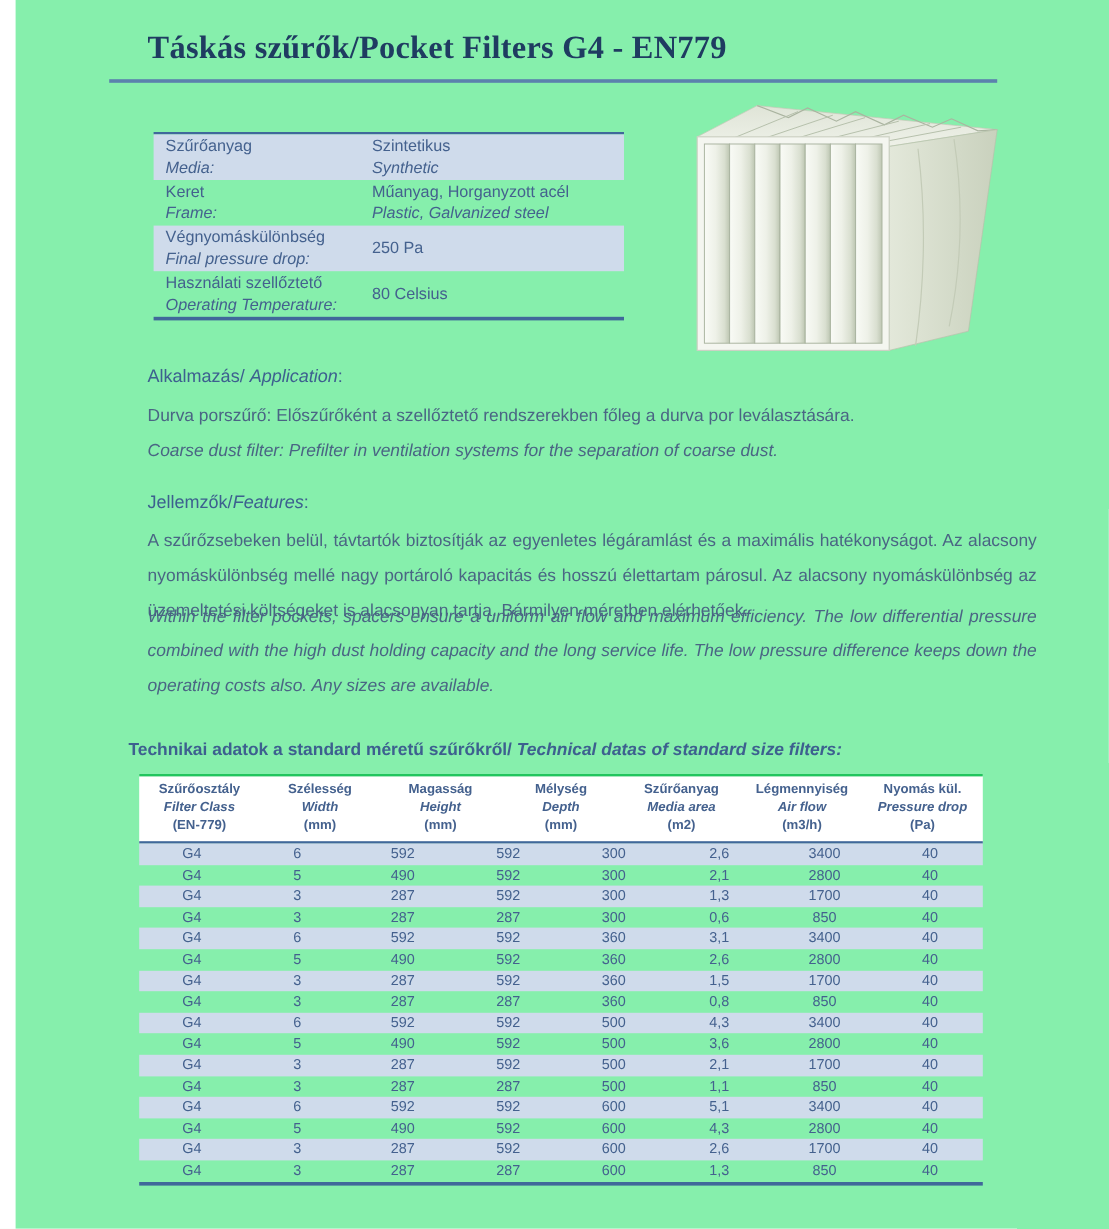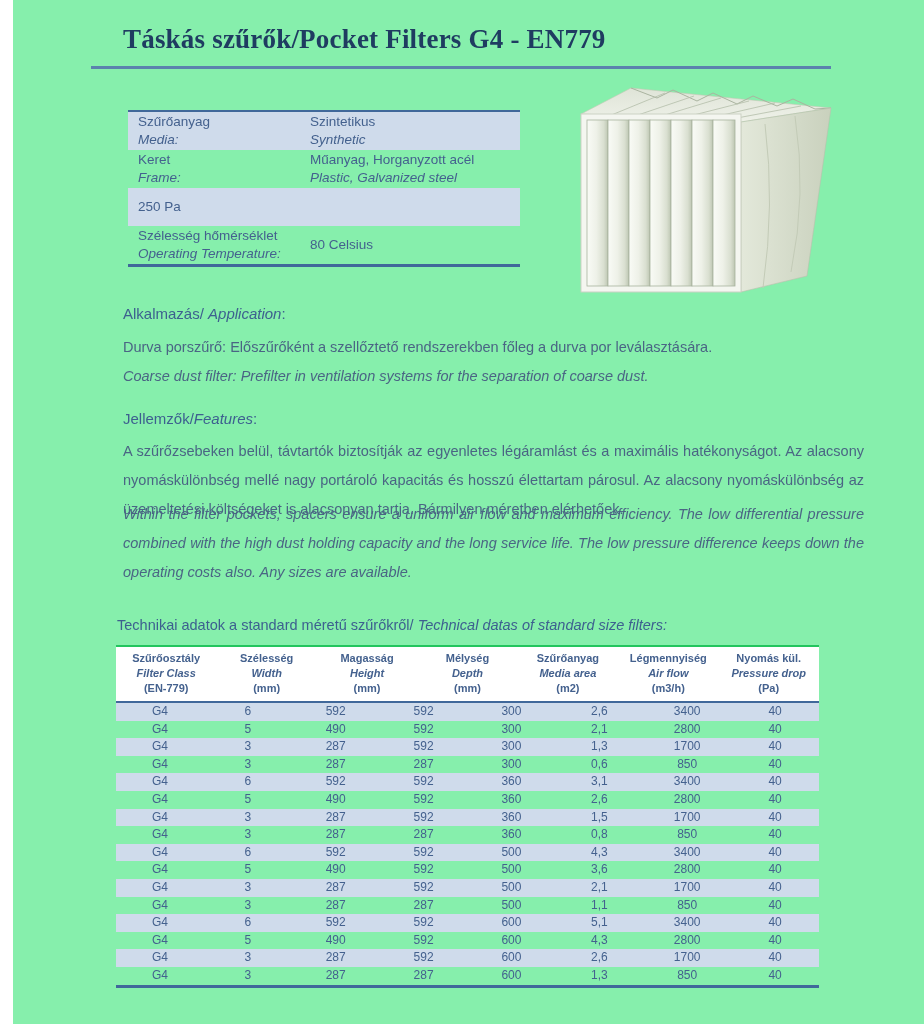--- a/index.html
+++ b/index.html
@@ -21,21 +21,21 @@
   .spec-cell.value{flex:1;}
   .spec-cell.value.single{display:flex;align-items:center;}
   .en{font-style:italic;}
   
   .figure{position:absolute;left:556px;top:84px;width:292px;height:222px;}
   
   .h2{position:absolute;left:110px;margin:0;font-size:15px;font-weight:normal;color:#3d608f;white-space:nowrap;}
   .para{position:absolute;left:110px;width:741px;margin:0;color:#4a6584;font-size:14.5px;line-height:20px;}
   .para.just{text-align:justify;line-height:29px;}
   
-  .tech-head{position:absolute;left:104px;top:617px;margin:0;font-size:14.5px;font-weight:normal;color:#3d608f;white-space:nowrap;}
+  .tech-head{position:absolute;left:94px;top:617px;margin:0;font-size:14.5px;font-weight:bold;color:#3d608f;white-space:nowrap;}
   .tech{position:absolute;left:103px;top:645px;width:703px;color:#44618e;
         border-bottom:3px solid #40689a;}
   .tech-header{display:flex;border-top:2px solid #22c55e;border-bottom:2px solid #40689a;
                padding:4px 0 5px 0;font-size:11px;font-weight:bold;background:#ffffff;}
   .th{flex:1;text-align:center;line-height:15px;}
   .th .unit{font-style:normal;}
   .tr{display:flex;height:17.6px;line-height:17.6px;font-size:12px;text-align:center;}
   .tr.shaded{background:#cfdbeb;}
   .td{flex:1;overflow:hidden;}
 </style>
@@ -62,25 +62,29 @@
         <div class="spec-cell label">
           <div class="hu">Keret</div>
           <div class="en">Frame:</div>
         </div>
         <div class="spec-cell value">
           <div class="hu">Műanyag, Horganyzott acél</div>
           <div class="en">Plastic, Galvanized steel</div>
         </div>
       </div>
       <div class="spec-row shaded">
+        <div class="spec-cell label">
+          <div class="hu">Végnyomáskülönbség</div>
+          <div class="en">Final pressure drop:</div>
+        </div>
         <div class="spec-cell value single">250 Pa</div>
       </div>
       <div class="spec-row">
         <div class="spec-cell label">
-          <div class="hu">Szélesség hőmérséklet</div>
+          <div class="hu">Használati szellőztető</div>
           <div class="en">Operating Temperature:</div>
         </div>
         <div class="spec-cell value single">80 Celsius</div>
       </div>
     </div>
 
   <div class="figure">
     <svg width="292" height="222" viewBox="0 0 292 222" xmlns="http://www.w3.org/2000/svg">
       <defs>
         <linearGradient id="pleat" x1="0" y1="0" x2="1" y2="0">

